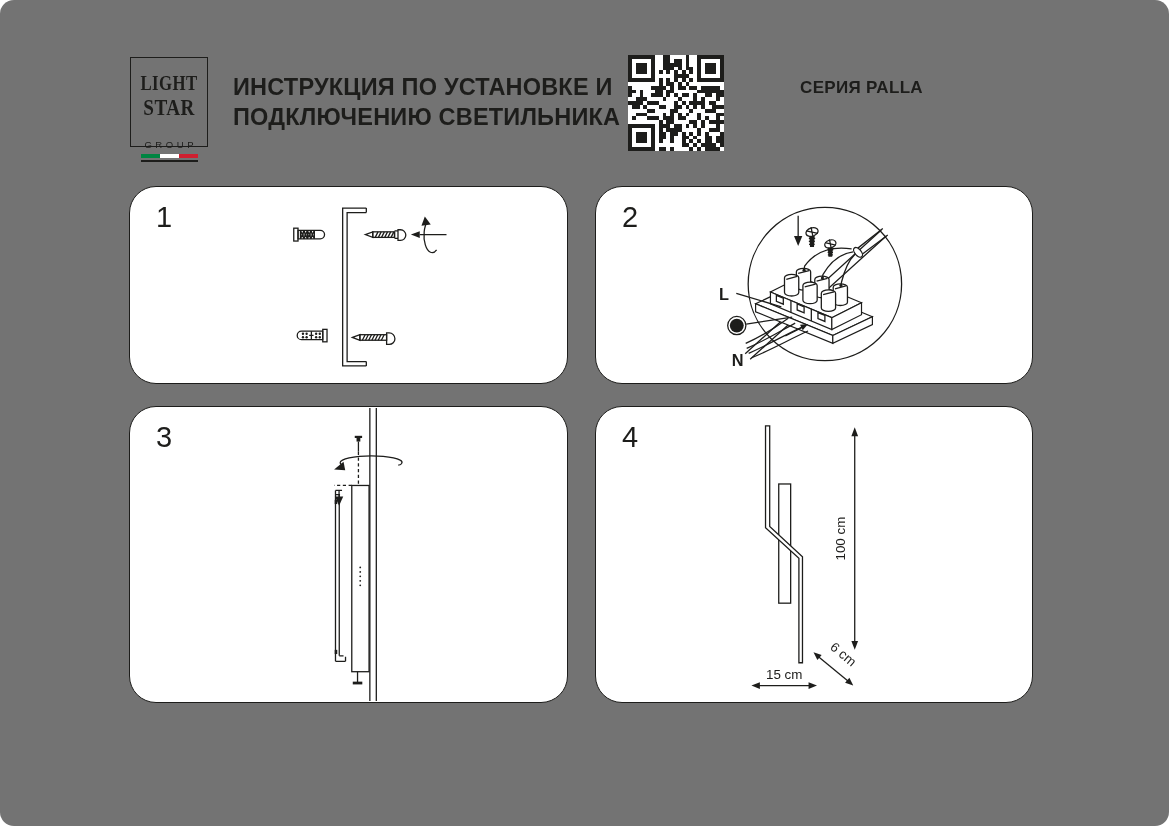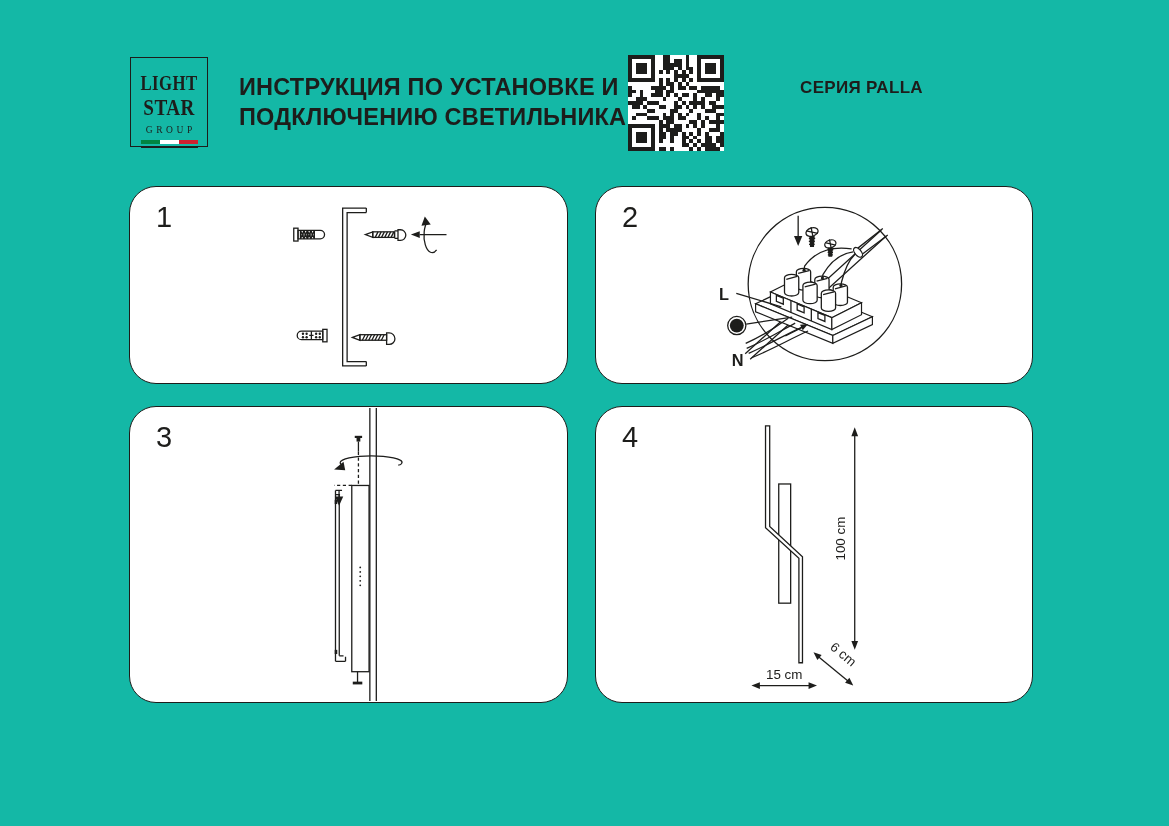--- a/index.html
+++ b/index.html
@@ -1,32 +1,32 @@
 <!DOCTYPE html>
 <html><head>
 <meta charset="utf-8">
 <style>
   html,body{margin:0;padding:0;background:#ffffff;}
-  .page{position:relative;width:1169px;height:826px;background:#14b8a6;overflow:hidden;
-        font-family:"Liberation Sans", sans-serif;color:#1d1d1b;}
+  .page{position:relative;width:1169px;height:826px;background:#737373;overflow:hidden;
+        font-family:"Liberation Sans", sans-serif;color:#1d1d1b;border-radius:14px;}
 
   
   .logo-box{position:absolute;left:130px;top:57px;width:78px;height:90px;
             border:1.6px solid #1d1d1b;box-sizing:border-box;text-align:center;}
   .logo-word{font-family:"Liberation Serif", serif;font-weight:bold;
              transform:scaleX(0.8);transform-origin:center;line-height:1;}
   .logo-w1{font-size:21px;margin-top:15px;letter-spacing:0.5px;}
   .logo-w2{font-size:24px;margin-top:1px;letter-spacing:0.5px;}
-  .logo-w3{font-size:9.5px;letter-spacing:3.6px;margin-top:7px;text-indent:3.6px;line-height:1;font-family:Liberation Serif, serif;}
+  .logo-w3{font-size:9.5px;letter-spacing:3.6px;margin-top:21px;text-indent:3.6px;line-height:1;}
   .logo-flag{width:57px;height:4.5px;margin:4px auto 0 auto;display:flex;}
   .logo-flag span{flex:1;height:100%;}
   .logo-underline{width:57px;height:1.6px;margin:2px auto 0 auto;background:#1d1d1b;}
 
   .doc-title{position:absolute;left:233px;top:72px;font-size:23.5px;font-weight:bold;
-             line-height:30px;letter-spacing:0.2px;margin-left:6px;}
+             line-height:30px;letter-spacing:0.2px;}
 
   .qr-wrap{position:absolute;left:628px;top:55px;width:96px;height:96px;}
   .qr-wrap svg{width:100%;height:100%;display:block;}
 
   .series-box{position:absolute;left:759px;top:78px;width:205px;text-align:center;}
   .series-label{font-size:17px;font-weight:bold;letter-spacing:0.3px;}
   .article-label{font-size:21px;font-weight:bold;margin-top:9px;letter-spacing:0.3px;}
 
   
   .panel{position:absolute;border:1.6px solid #1d1d1b;border-radius:27px;box-sizing:border-box;background:#fff;}

